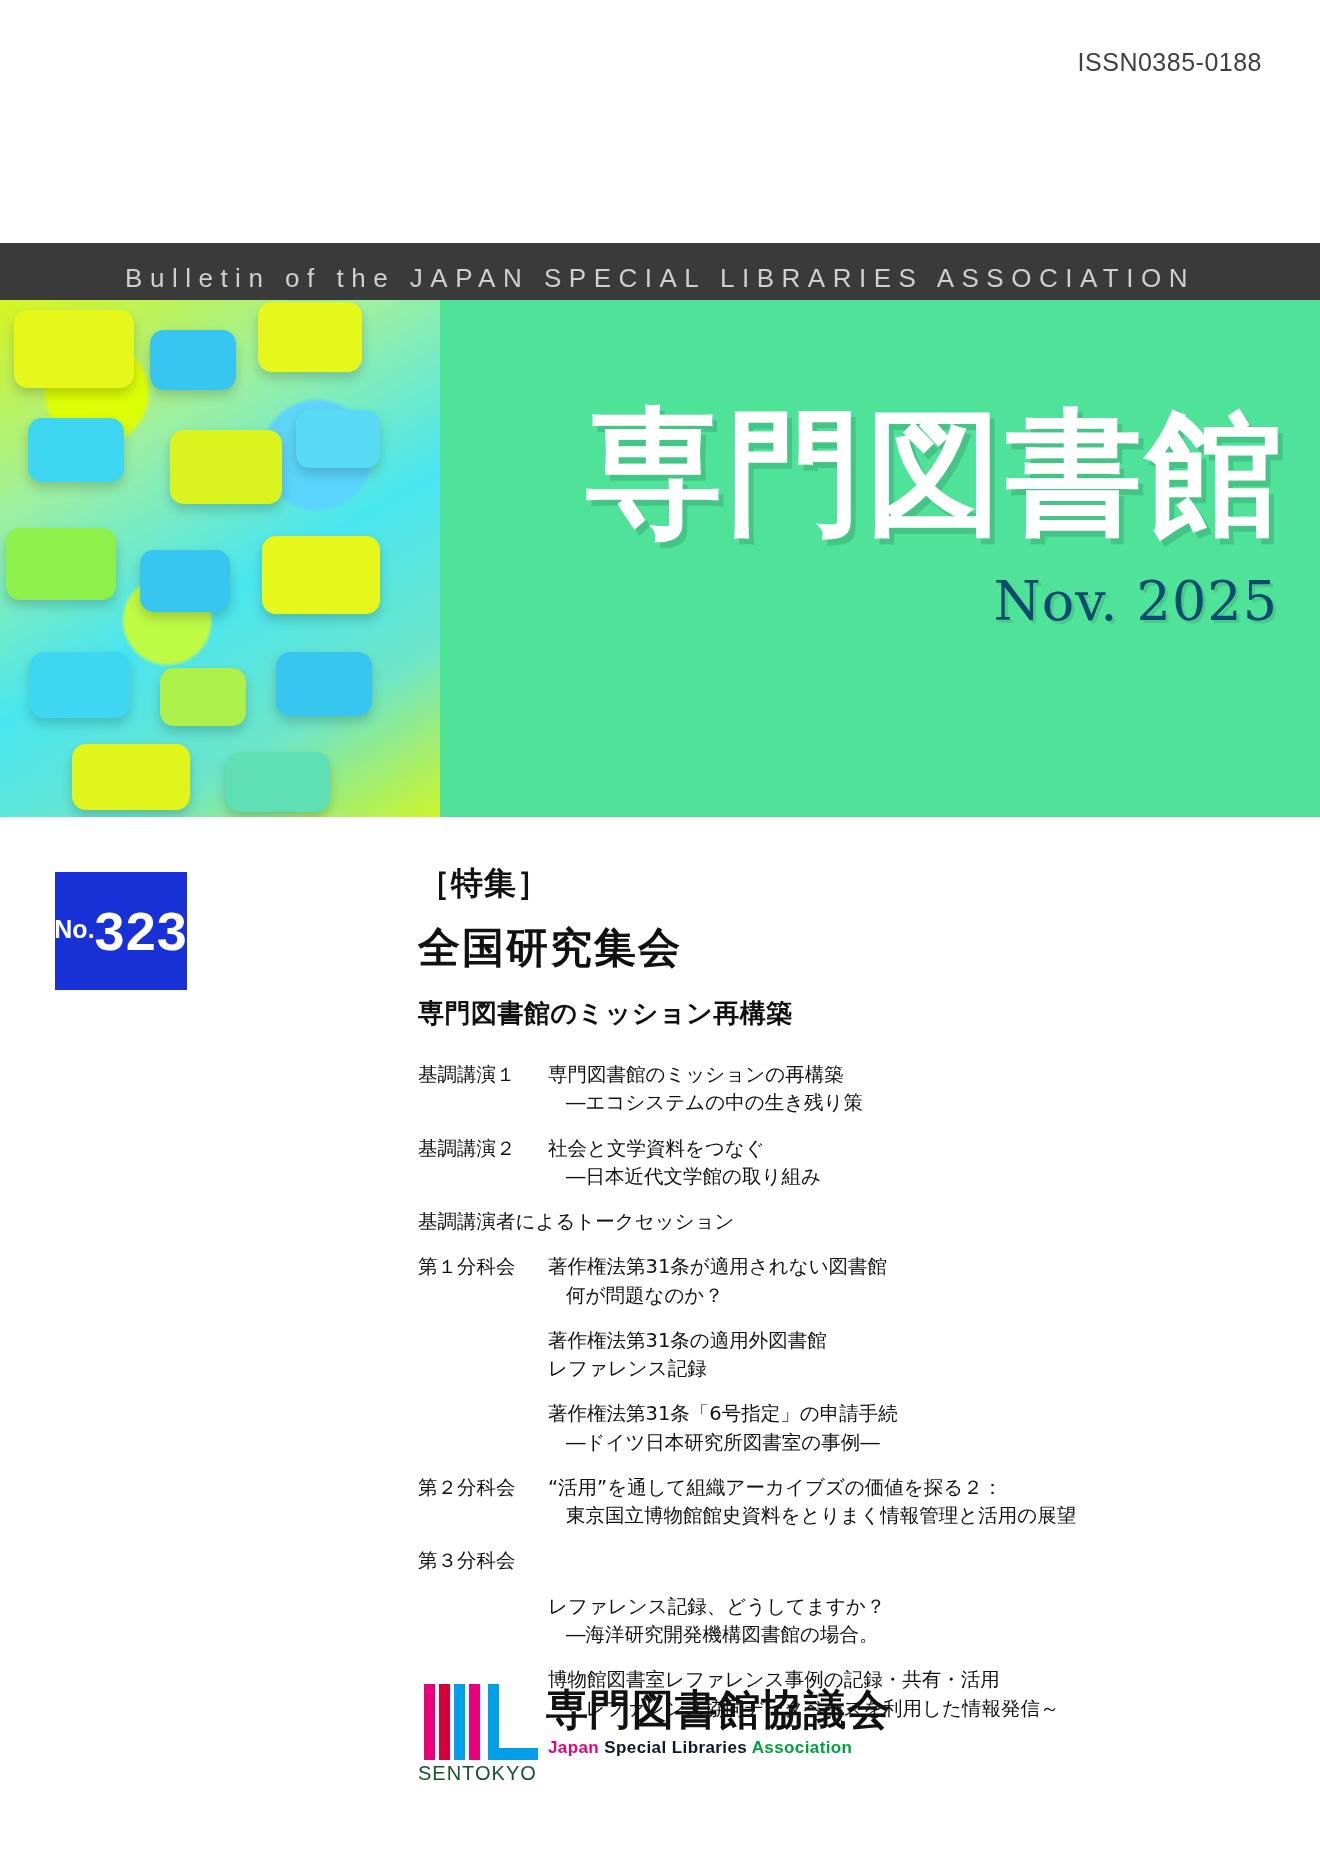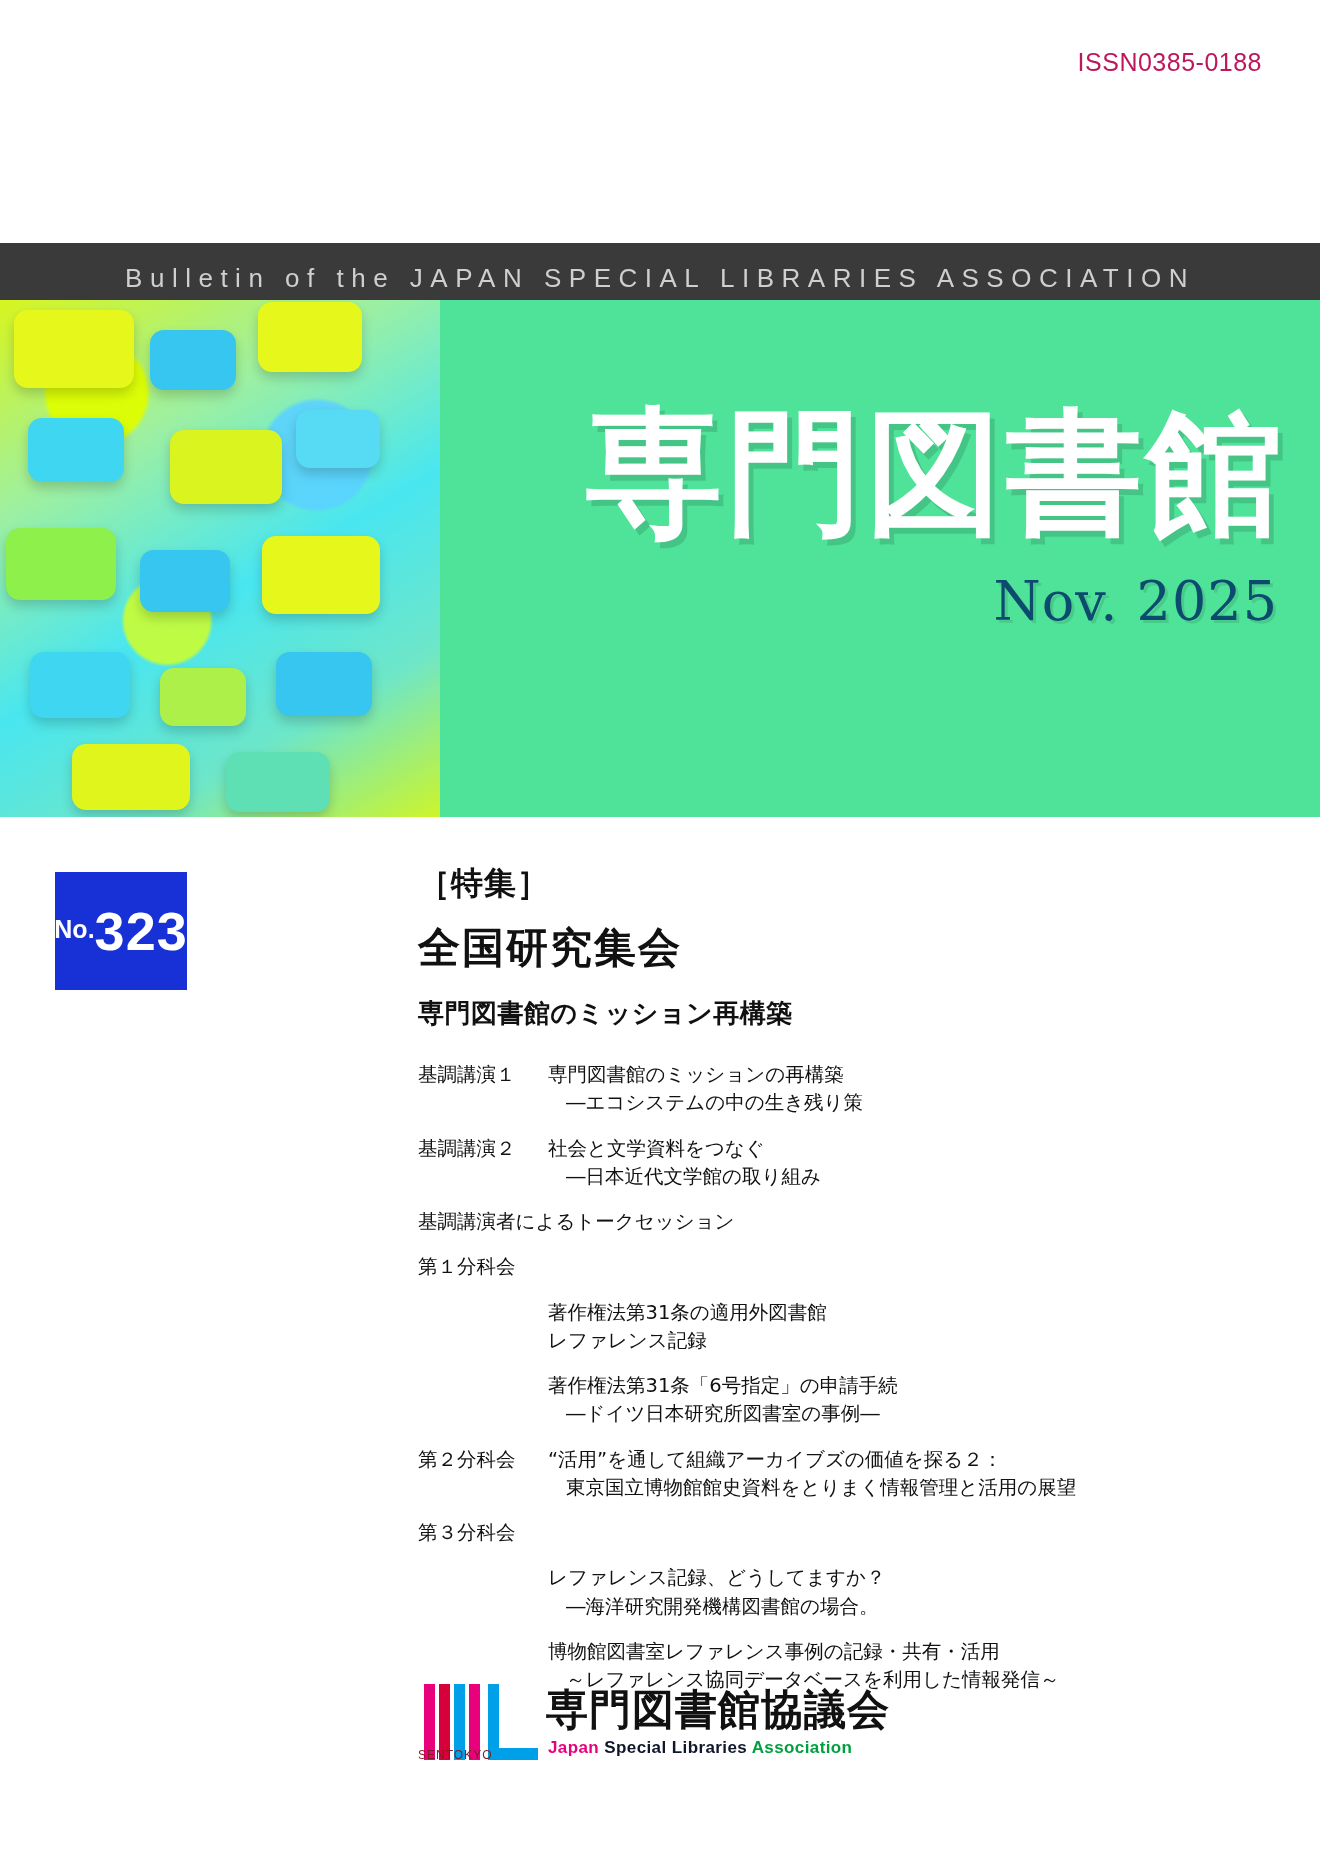--- a/index.html
+++ b/index.html
@@ -16,21 +16,21 @@
     overflow: hidden;
   }
 
   
   .issn {
     position: absolute;
     top: 48px;
     right: 58px;
     font-size: 25px;
     letter-spacing: 0.5px;
-    color: #be185d;
+    color: #404040;
     font-family: "Liberation Sans", sans-serif;
   }
 
   
   .banner {
     position: absolute;
     left: 0;
     top: 243px;
     width: 1320px;
     height: 70px;
@@ -271,24 +271,24 @@
     letter-spacing: 0.4px;
     font-family: "Liberation Sans", sans-serif;
     white-space: nowrap;
   }
   .logo-en .c1 { color: #e8007d; }
   .logo-en .c2 { color: #0f172a; }
   .logo-en .c3 { color: #00a040; }
   .logo-sentokyo {
     position: absolute;
     left: 0;
-    top: 68px;
-    font-size: 12px;
+    top: 82px;
+    font-size: 20px;
     letter-spacing: 1px;
-    color: #7f1d1d;
+    color: #14532d;
     font-family: "Liberation Sans", sans-serif;
   }
 </style>
 </head>
 <body>
 
 <div class="issn">ISSN0385-0188</div>
 
 <div class="banner">
   <div class="banner-text">Bulletin of the JAPAN SPECIAL LIBRARIES ASSOCIATION</div>
@@ -340,20 +340,24 @@
       <div class="l2">―日本近代文学館の取り組み</div>
     </div>
   </div>
 
   <div class="entry wide">
     <div class="label">基調講演者によるトークセッション</div>
   </div>
 
   <div class="entry">
     <div class="label">第１分科会</div>
+    <div class="body">
+      <div>著作権法第31条が適用されない図書館</div>
+      <div class="l2">何が問題なのか？</div>
+    </div>
   </div>
 
   <div class="entry indent">
     <div class="label"></div>
     <div class="body">
       <div>著作権法第31条の適用外図書館</div>
       <div>レファレンス記録</div>
     </div>
   </div>
 

